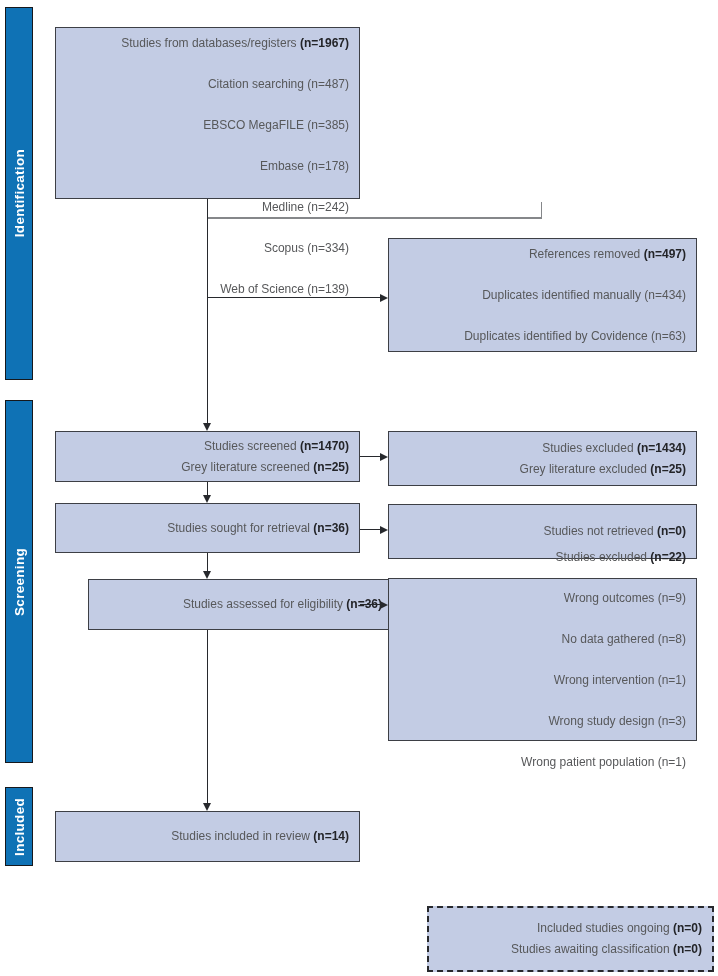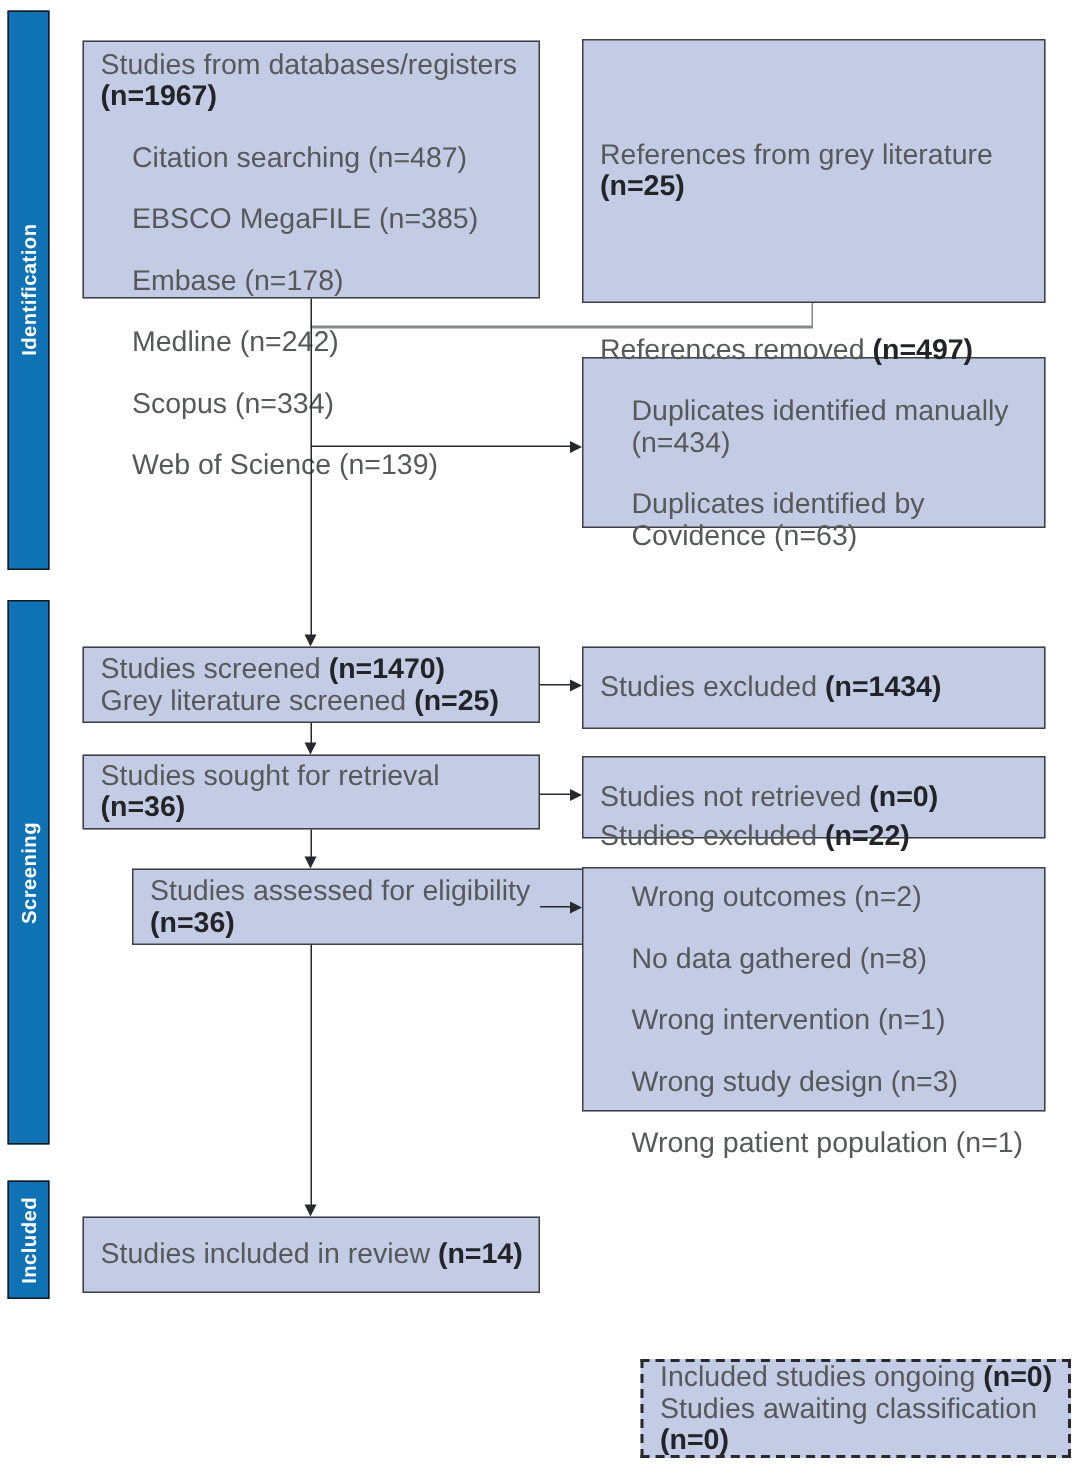--- a/index.html
+++ b/index.html
@@ -14,23 +14,24 @@
     display:flex;align-items:center;justify-content:center;
   }
   .stage-label{
     writing-mode:vertical-rl;transform:rotate(180deg);
     color:#ffffff;font-weight:bold;font-size:13.5px;letter-spacing:.3px;
     white-space:nowrap;
   }
   
   .fbox{
     position:absolute;background:#c3cce4;border:1.5px solid #3d3f45;
-    box-sizing:border-box;color:#57585a;font-size:19px;line-height:21px;
+    box-sizing:border-box;color:#57585a;font-size:12px;line-height:21px;
     display:flex;flex-direction:column;justify-content:center;
     padding:4px 10px 4px 11px;
+    align-items:flex-end;
   }
   .fbox.top-align{justify-content:flex-start;padding-top:5px;}
   .fbox.dashed{border:2px dashed #27292d;}
   .nbold{font-weight:bold;color:#232428;}
   .sub{padding-left:21px;margin-top:20px;}
   
   .vline,.hline{position:absolute;background:#27292d;}
   .vline{width:1.5px;}
   .hline{height:1.5px;}
   .grey{background:#85878a;}
@@ -63,54 +64,52 @@
   <div class="fbox top-align" style="left:55px;top:27px;width:305px;height:172px;">
     <div><span>Studies from databases/registers </span><span class="nbold">(n=1967)</span></div>
     <div class="sub">Citation searching (n=487)</div>
     <div class="sub">EBSCO MegaFILE (n=385)</div>
     <div class="sub">Embase (n=178)</div>
     <div class="sub">Medline (n=242)</div>
     <div class="sub">Scopus (n=334)</div>
     <div class="sub">Web of Science (n=139)</div>
   </div>
 
-  <div class="fbox" style="left:388px;top:26px;width:309px;height:176px;">
-    <div><span>References from grey literature </span><span class="nbold">(n=25)</span></div>
-  </div>
 
   <div class="fbox" style="left:388px;top:238px;width:309px;height:114px;">
     <div><span>References removed </span><span class="nbold">(n=497)</span></div>
     <div class="sub">Duplicates identified manually (n=434)</div>
     <div class="sub">Duplicates identified by Covidence (n=63)</div>
   </div>
 
   <div class="fbox" style="left:55px;top:431px;width:305px;height:51px;">
     <div><span>Studies screened </span><span class="nbold">(n=1470)</span></div>
     <div><span>Grey literature screened </span><span class="nbold">(n=25)</span></div>
   </div>
 
   <div class="fbox" style="left:388px;top:431px;width:309px;height:55px;">
     <div><span>Studies excluded </span><span class="nbold">(n=1434)</span></div>
+    <div><span>Grey literature excluded </span><span class="nbold">(n=25)</span></div>
   </div>
 
   <div class="fbox" style="left:55px;top:503px;width:305px;height:50px;">
     <div><span>Studies sought for retrieval </span><span class="nbold">(n=36)</span></div>
   </div>
 
   <div class="fbox" style="left:388px;top:504px;width:309px;height:55px;">
     <div><span>Studies not retrieved </span><span class="nbold">(n=0)</span></div>
   </div>
 
   <div class="fbox" style="left:55px;top:579px;width:305px;height:51px;margin-left:33px;">
     <div><span>Studies assessed for eligibility </span><span class="nbold">(n=36)</span></div>
   </div>
 
   <div class="fbox" style="left:388px;top:578px;width:309px;height:163px;">
     <div><span>Studies excluded </span><span class="nbold">(n=22)</span></div>
-    <div class="sub">Wrong outcomes (n=2)</div>
+    <div class="sub">Wrong outcomes (n=9)</div>
     <div class="sub">No data gathered (n=8)</div>
     <div class="sub">Wrong intervention (n=1)</div>
     <div class="sub">Wrong study design (n=3)</div>
     <div class="sub">Wrong patient population (n=1)</div>
   </div>
 
   <div class="fbox" style="left:55px;top:811px;width:305px;height:51px;">
     <div><span>Studies included in review </span><span class="nbold">(n=14)</span></div>
   </div>
 

